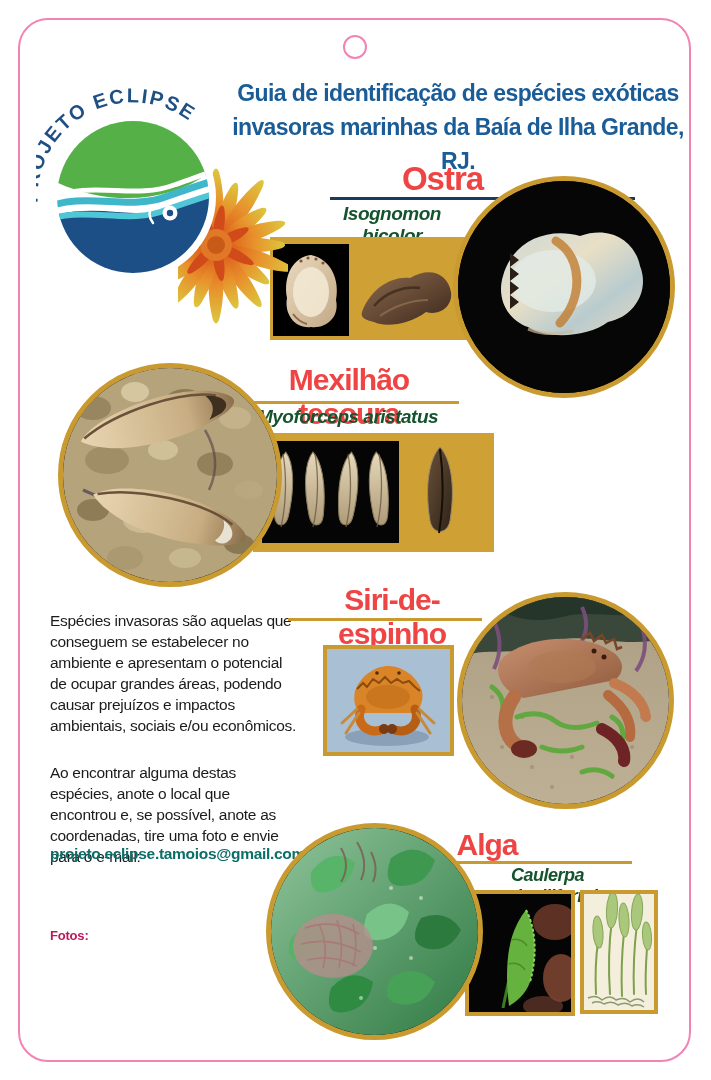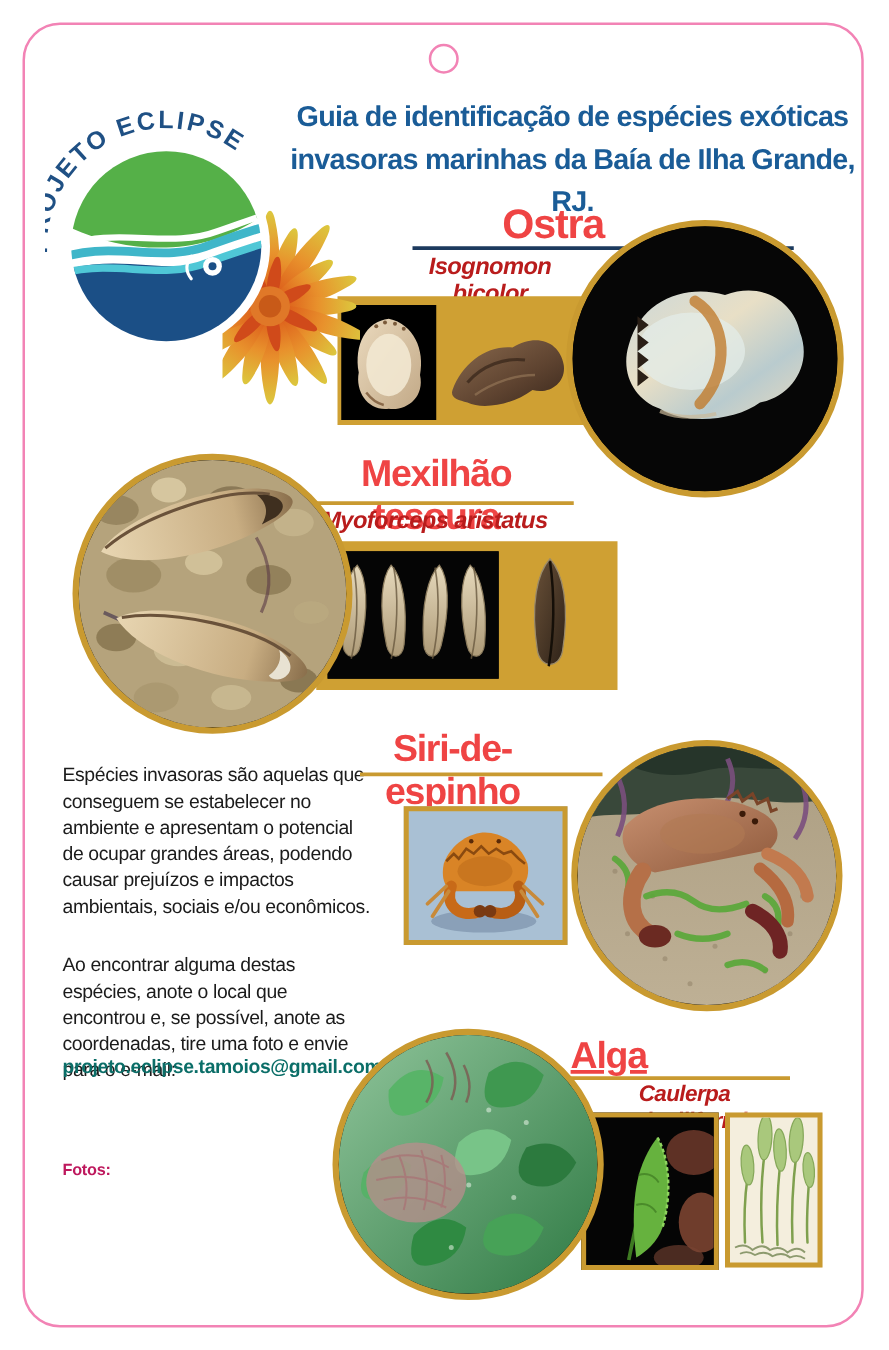--- a/index.html
+++ b/index.html
@@ -4,21 +4,21 @@
 <style>
   html,body{margin:0;padding:0;background:#fff;}
   .canvas{position:relative;width:711px;height:1080px;background:#fff;overflow:hidden;
           font-family:"Liberation Sans",sans-serif;}
   .abs{position:absolute;}
   .card{left:18px;top:18px;width:669px;height:1040px;border:2px solid #F283B5;border-radius:30px;}
   .hole{left:343px;top:35px;width:20px;height:20px;border:2px solid #F283B5;border-radius:50%;}
   .header-title{left:222px;top:76px;width:472px;text-align:center;color:#1A5C97;
                 font-weight:bold;font-size:23px;line-height:34px;letter-spacing:-0.6px;}
   .sec-title{color:#ef4444;font-weight:bold;letter-spacing:-1px;text-align:center;}
-  .sci{color:#b91c1c;font-weight:bold;font-style:italic;font-size:19px;text-align:center;letter-spacing:-0.5px;}
+  .sci{color:#14532d;font-weight:bold;font-style:italic;font-size:19px;text-align:center;letter-spacing:-0.5px;}
   .rule{height:3px;background:#C99A30;}
   .rule.navy{background:#1C3A5E;height:2.5px;}
   .goldrect{background:#CFA033;}
   .photo-circle{border:5px solid #C99A30;border-radius:50%;overflow:hidden;background:#000;}
   .photo-frame{border:4px solid #C99A30;overflow:hidden;}
   .para{color:#1b1b1b;font-size:15.5px;line-height:21px;font-weight:500;letter-spacing:-0.3px;}
   .email{color:#0B6E68;font-weight:bold;font-size:15.5px;letter-spacing:-0.3px;}
   .credits-label{color:#be185d;font-size:13px;font-weight:bold;letter-spacing:-0.2px;}
   .credits-names{color:#1b1b1b;font-size:12.3px;line-height:15.6px;font-weight:500;letter-spacing:-0.2px;width:225px;}
   svg{display:block;}
@@ -240,21 +240,21 @@
         <path d="M-76,-4 C-40,-22 30,-28 62,-14" stroke="#6A523A" stroke-width="2.5" fill="none"></path>
         <path d="M52,-16 C64,-12 70,-2 60,6 C56,8 52,8 50,6 C56,-2 56,-10 52,-16 Z" fill="#E8E2D2"></path>
       </g>
     </svg>
   </div>
 
   <div class="abs para" style="left:50px;top:610px;width:248px;">Espécies invasoras são aquelas que conseguem se estabelecer no ambiente e apresentam o potencial de ocupar grandes áreas, podendo causar prejuízos e impactos ambientais, sociais  e/ou econômicos.</div>
   <div class="abs para" style="left:50px;top:762px;width:248px;">Ao encontrar alguma destas espécies, anote o local que encontrou e, se possível, anote as coordenadas, tire uma foto e envie para o e-mail:</div>
   <div class="abs email" style="left:50px;top:845px;width:260px;">projeto.eclipse.tamoios@gmail.com</div>
 
-  <div class="abs sec-title" style="left:266px;top:583px;width:192px;font-size:30px;">Siri-de-espinho</div>
+  <div class="abs sec-title" style="left:296px;top:583px;width:192px;font-size:30px;">Siri-de-espinho</div>
   <div class="abs rule" style="left:288px;top:618px;width:194px;"></div>
 
   <div class="abs photo-frame" style="left:323px;top:645px;width:123px;height:103px;background:#A9C0D4;">
     <svg width="123" height="103" viewBox="0 0 123 103">
       <ellipse cx="60" cy="88" rx="42" ry="9" fill="#8AA0B8"></ellipse>
       <path d="M28,42 C34,25 50,17 61,17 C73,17 89,25 95,42 C97,52 93,60 87,64 L34,64 C28,60 26,52 28,42 Z" fill="#D98426"></path>
       <path d="M30,40 L36,34 L40,38 L46,30 L52,34 L58,28 L64,34 L70,30 L76,34 L82,32 L88,38 L93,42" stroke="#8A4A10" stroke-width="2" fill="none"></path>
       <ellipse cx="61" cy="48" rx="22" ry="12" fill="#C2701C" opacity="0.7"></ellipse>
       <path d="M34,60 C28,76 42,86 57,80" stroke="#C86A18" stroke-width="9" fill="none" stroke-linecap="round"></path>
       <path d="M88,60 C94,76 80,86 65,80" stroke="#B85E14" stroke-width="9" fill="none" stroke-linecap="round"></path>
@@ -314,21 +314,21 @@
       <path d="M52,100 C38,120 42,142 58,150" stroke="#B57048" stroke-width="14" fill="none" stroke-linecap="round"></path>
       <ellipse cx="62" cy="152" rx="13" ry="9" fill="#6B2A22"></ellipse>
       <path d="M152,86 C172,94 182,106 184,120" stroke="#C27A4E" stroke-width="10" fill="none" stroke-linecap="round"></path>
       <path d="M146,98 C164,112 170,126 168,140" stroke="#B56A40" stroke-width="10" fill="none" stroke-linecap="round"></path>
       <path d="M140,132 C156,140 164,152 162,164" stroke="#6E2424" stroke-width="12" fill="none" stroke-linecap="round"></path>
       <circle cx="142" cy="60" r="2.5" fill="#3A1A08"></circle>
         <circle cx="132" cy="54" r="2.5" fill="#3A1A08"></circle>
     </svg>
   </div>
 
-  <div class="abs sec-title" style="left:438px;top:828px;width:98px;font-size:30px;text-decoration:underline;">Alga</div>
+  <div class="abs sec-title" style="left:438px;top:828px;width:98px;font-size:30px;">Alga</div>
   <div class="abs rule" style="left:452px;top:861px;width:180px;"></div>
   <div class="abs sci" style="left:455px;top:865px;width:185px;font-size:18px;">Caulerpa scalpelliformis</div>
 
   <div class="abs photo-circle" style="left:266px;top:823px;width:207px;height:207px;z-index:2;">
     <svg width="207" height="207" viewBox="0 0 207 207">
       <defs>
           <linearGradient id="alg" x1="0" y1="0" x2="1" y2="1">
         <stop offset="0" stop-color="#8FC49A"></stop>
             <stop offset="1" stop-color="#2F7A44"></stop>
           </linearGradient>

